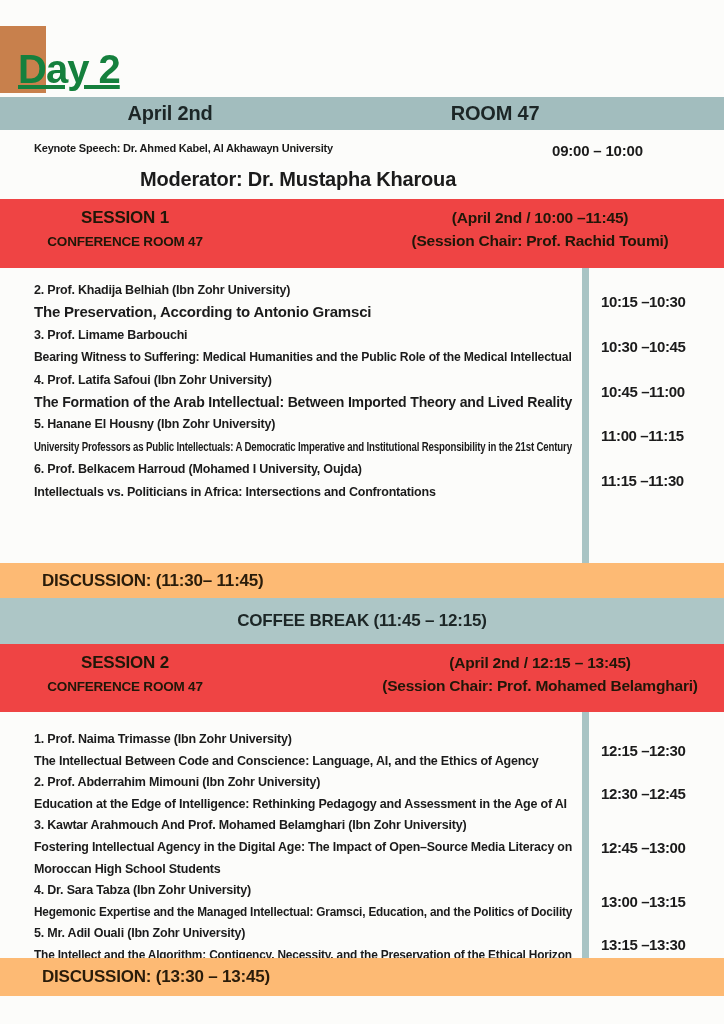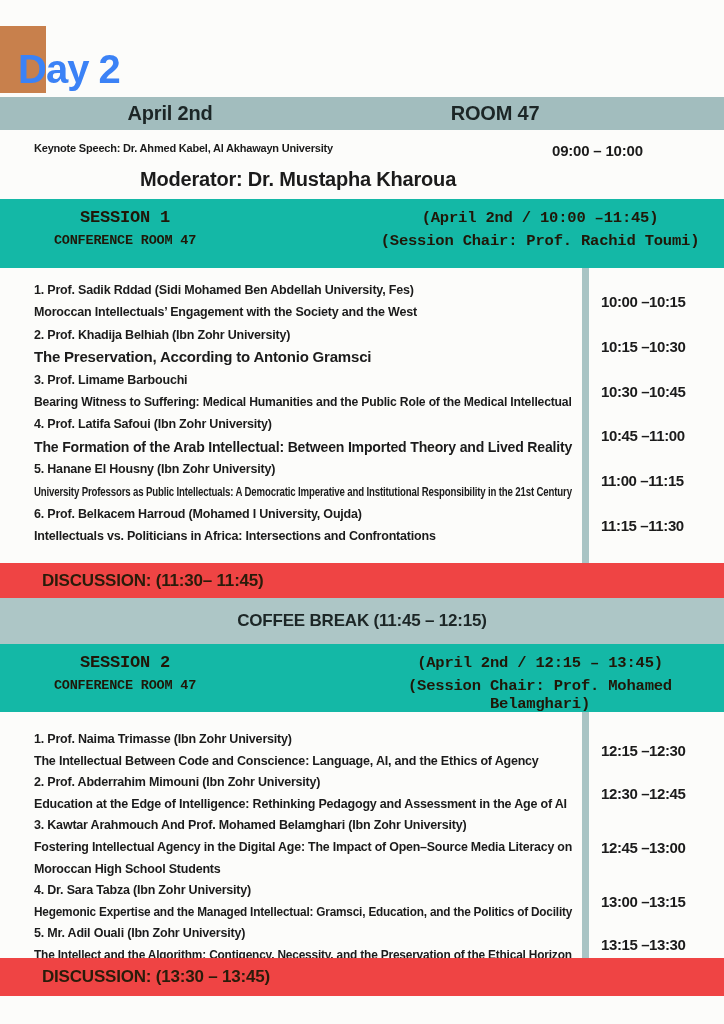--- a/index.html
+++ b/index.html
@@ -5,36 +5,36 @@
   html,body{margin:0;padding:0;background:#e9e9e9;}
   .page{
     position:relative; width:724px; height:1024px; background:#fcfcfa;
     overflow:hidden; font-family:"Liberation Sans", sans-serif; font-weight:bold;
     color:#1b1b1b; letter-spacing:-0.2px;
   }
   .band{position:absolute; left:0; width:724px; box-sizing:border-box;}
 
   
   .day-box{position:absolute; left:0; top:26px; width:46px; height:67px; background:#c8804c;}
-  .day-label{position:absolute; left:18px; top:47px; margin:0; font-size:40px; letter-spacing:-1px; color:#3b82f6;}
+  .day-label{position:absolute; left:18px; top:47px; margin:0; font-size:40px; letter-spacing:-1px; color:#15803d;text-decoration:underline;}
 
   
   .date-bar{top:97px; height:33px; background:#a2bdbe;}
   .date-bar .cell{position:absolute; top:0; height:33px; line-height:33px; text-align:center; font-size:20px; color:#1c2626;}
   .cell-date{left:55px; width:230px;}
   .cell-room{left:380px; width:230px;}
 
   
   .keynote{top:133px; height:66px; background:transparent;}
   .k-line{position:absolute; left:34px; top:9px; font-size:11px;}
   .k-time{position:absolute; left:552px; top:9px; font-size:15px;}
   .k-mod{position:absolute; left:140px; top:35px; font-size:20px;}
 
   
-  .session-bar{height:69px; background:#14b8a6; color:#201708;font-family:Liberation Mono, monospace;}
+  .session-bar{height:69px; background:#ef4444; color:#201708;}
   .s1bar{top:199px;}
   .s2bar{top:644px; height:68px;}
   .sb-left{position:absolute; left:0; top:0; width:250px; text-align:center;}
   .sb-right{position:absolute; left:360px; top:0; width:360px; text-align:center;}
   .sb-name{margin-top:9px; font-size:17px;}
   .sb-room{margin-top:6px; font-size:13.5px;}
   .sb-date{margin-top:10px; font-size:15.5px;}
   .sb-chair{margin-top:5px; font-size:15.5px;}
 
   
@@ -49,21 +49,21 @@
   .talk{flex:1; padding-left:34px; padding-right:10px; min-width:0;}
   .body1 .talk{line-height:22.4px;}
   .body2 .talk{line-height:21.6px;}
   .tcell{width:142px; padding-left:19px; display:flex; align-items:center;
          font-size:15px; letter-spacing:-0.4px; box-sizing:border-box;}
   .tline{font-size:12.5px;}
   .tline.big{font-size:15px;}
   .fit{display:inline-block; white-space:nowrap;}
 
   
-  .discussion{background:#ef4444; color:#2a1c0a;}
+  .discussion{background:#fdba74; color:#2a1c0a;}
   .d1{top:563px; height:35px;}
   .d2{top:958px; height:38px;text-align:center;}
   .discussion span{position:absolute; left:42px; top:50%; transform:translateY(-50%); font-size:17px;}
 
   
   .coffee{top:598px; height:46px; background:#adc6c6; color:#1c2626;
           display:flex; align-items:center; justify-content:center; font-size:17px;}
 </style>
 </head>
 <body>
@@ -92,27 +92,20 @@
     <div class="sb-right">
       <div class="sb-date">(April 2nd  / 10:00 –11:45)</div>
       <div class="sb-chair">(Session Chair: Prof. Rachid Toumi)</div>
     </div>
   </div>
 
   <div class="band body body1">
     <div class="divider"></div>
     <div class="rows">
 
-      <div class="talk-row">
-        <div class="talk">
-          <div class="tline"><span class="fit">1. Prof. Sadik Rddad (Sidi Mohamed Ben Abdellah University, Fes)</span></div>
-          <div class="tline"><span class="fit">Moroccan Intellectuals’ Engagement with the Society and the West</span></div>
-        </div>
-        <div class="tcell">10:00 –10:15</div>
-      </div>
 
       <div class="talk-row">
         <div class="talk">
           <div class="tline"><span class="fit">2. Prof. Khadija Belhiah (Ibn Zohr University)</span></div>
           <div class="tline big"><span class="fit">The Preservation, According to Antonio Gramsci</span></div>
         </div>
         <div class="tcell">10:15 –10:30</div>
       </div>
 
       <div class="talk-row">

